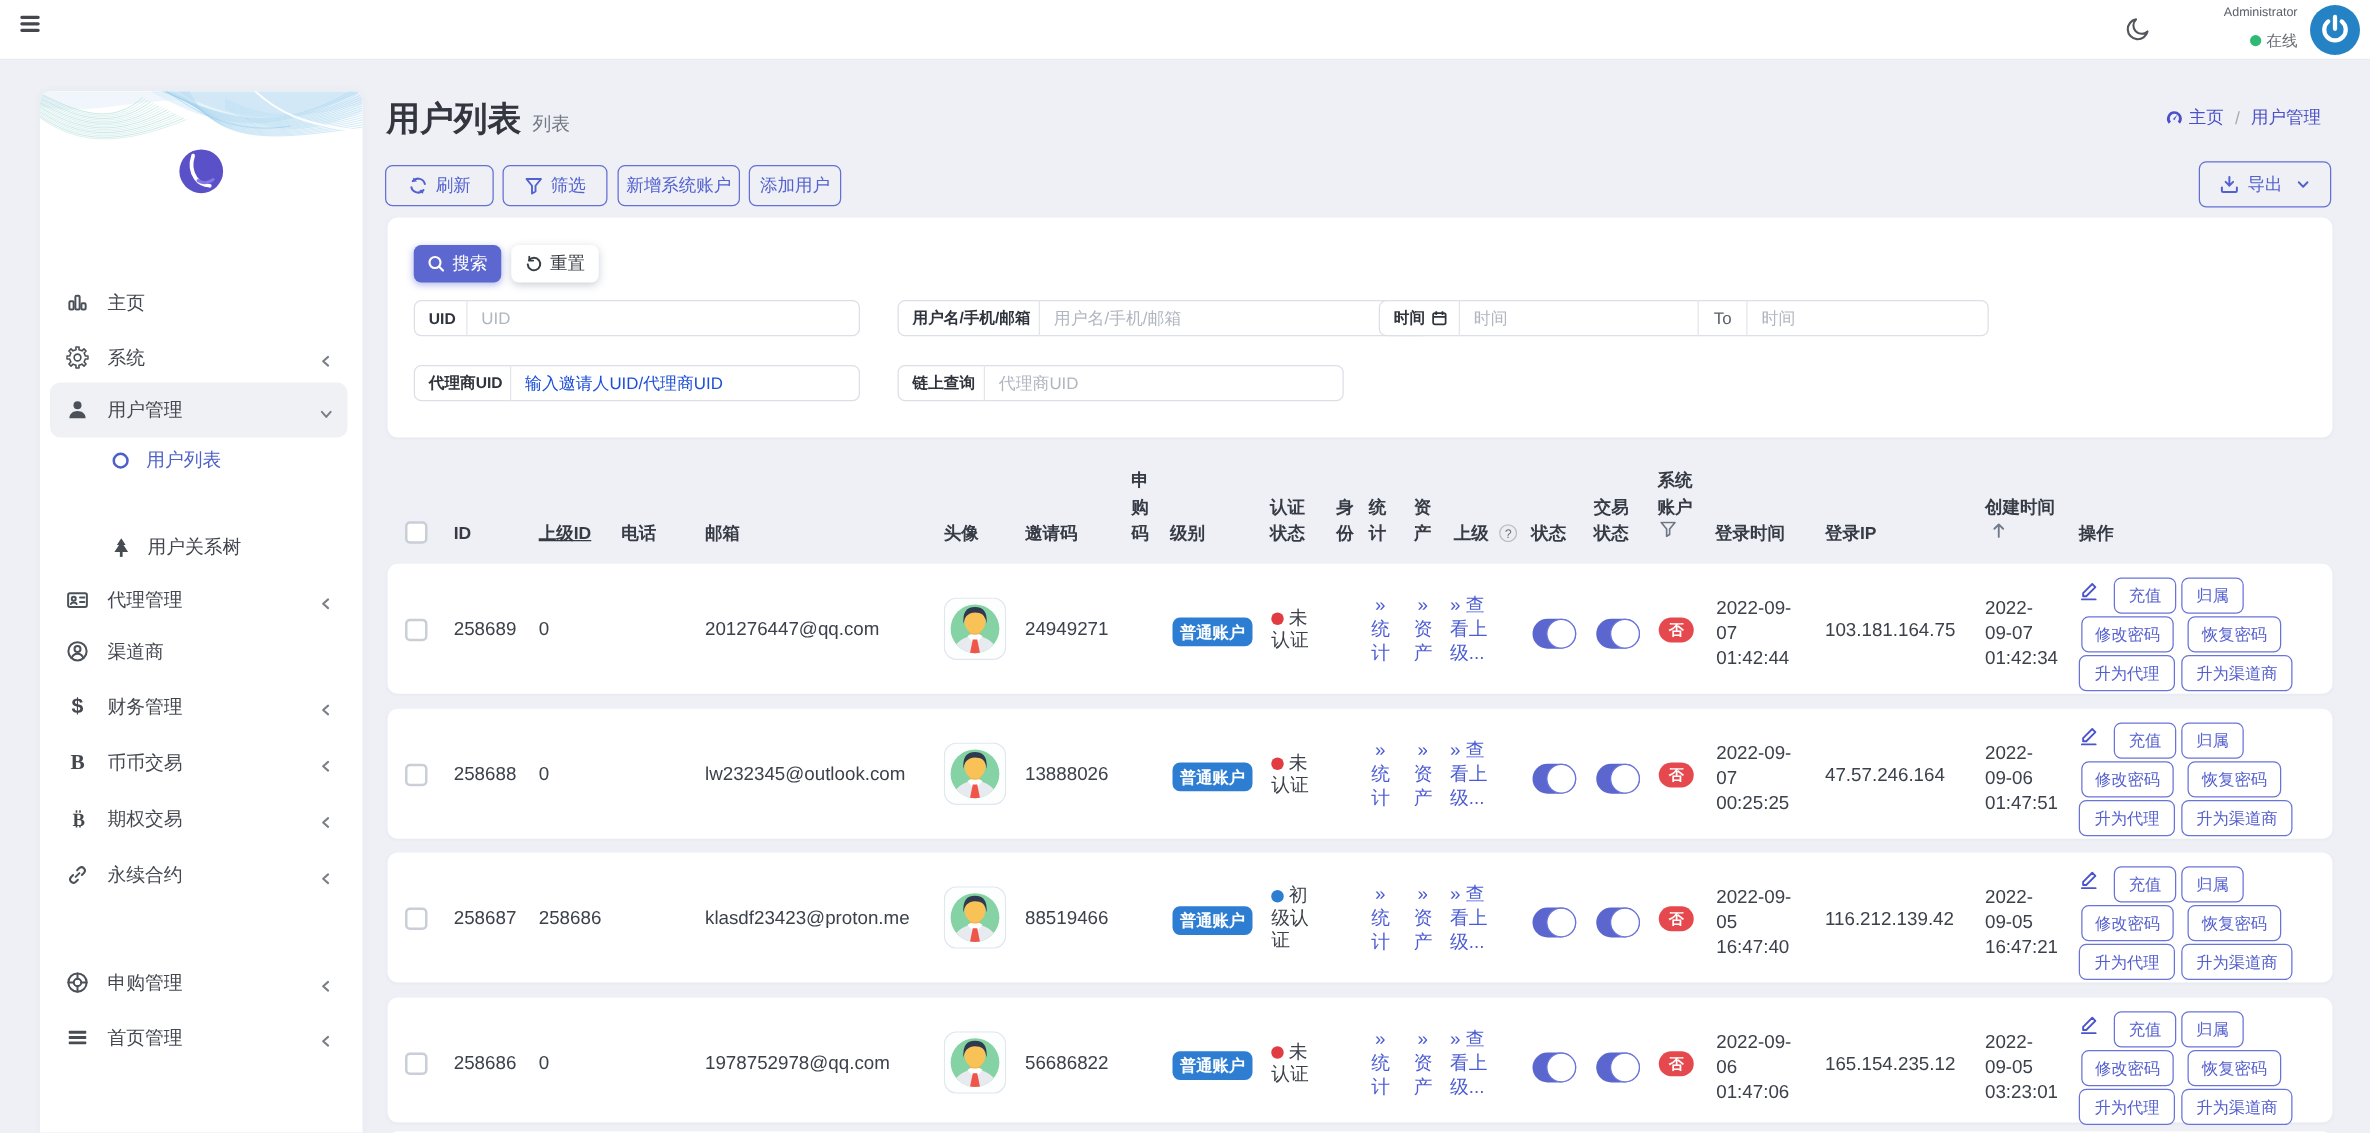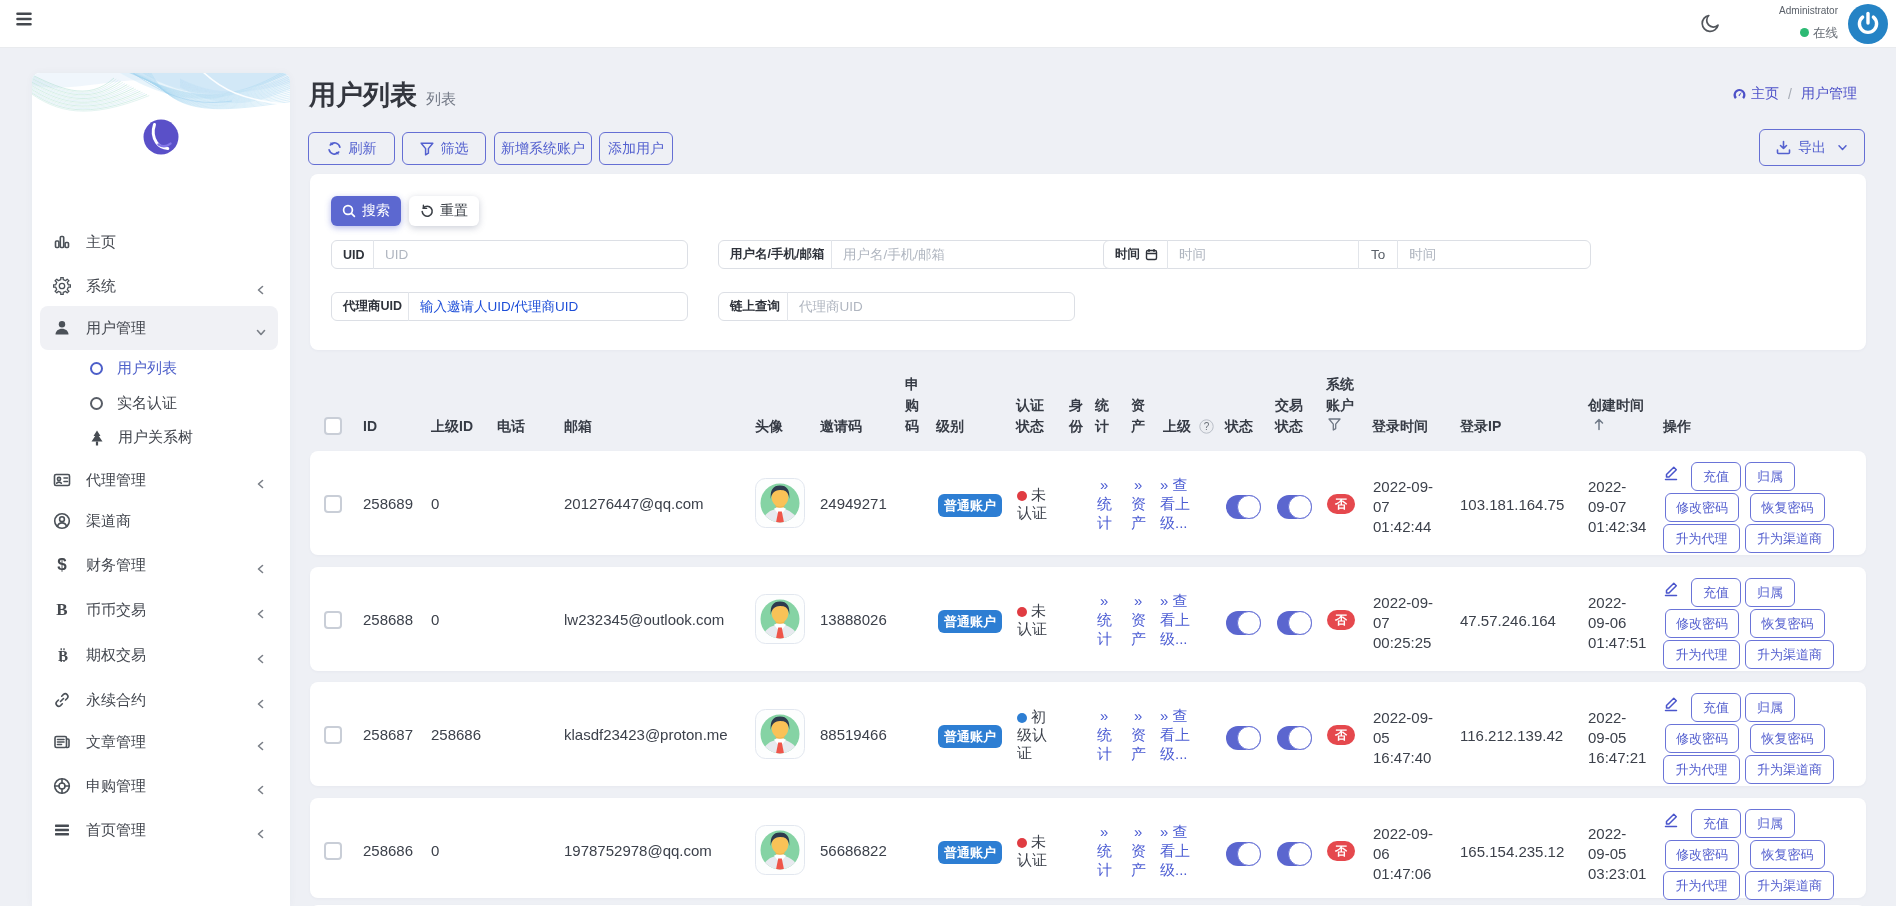--- a/index.html
+++ b/index.html
@@ -213,34 +213,20 @@
             <path d="M8.7 5.2l1.8-1.8a2.7 2.7 0 0 1 3.8 3.8l-1.8 1.8"></path>
             <path d="M9.3 12.8l-1.8 1.8a2.7 2.7 0 0 1-3.8-3.8l1.8-1.8"></path>
           </g>
         </svg>
       </span>
       <span style="position:relative">永续合约</span>
       <span class="chev"><svg width="10" height="10" viewBox="0 0 10 10" style="">
           <path d="M6.5 1.5 L2.5 5 L6.5 8.5" fill="none" stroke="#7a7f87" stroke-width="1.6" stroke-linecap="round" stroke-linejoin="round"></path>
         </svg></span>
     </div>
-<div class="mi" style="top:647px">
-      <span class="ic" style="position:relative">
-        <svg width="18" height="18" viewBox="0 0 18 18" style="">
-          <g fill="none" stroke="#4b5158" stroke-width="1.6" stroke-linecap="round" stroke-linejoin="round">
-            <rect x="2" y="3.5" width="11.5" height="11" rx="1.5"></rect>
-            <path d="M13.5 6H15a1 1 0 0 1 1 1v6a1.5 1.5 0 0 1-1.5 1.5H13.5M4.5 6.5h6.5M4.5 9h6.5M4.5 11.5h4"></path>
-          </g>
-        </svg>
-      </span>
-      <span style="position:relative">文章管理</span>
-      <span class="chev"><svg width="10" height="10" viewBox="0 0 10 10" style="">
-          <path d="M6.5 1.5 L2.5 5 L6.5 8.5" fill="none" stroke="#7a7f87" stroke-width="1.6" stroke-linecap="round" stroke-linejoin="round"></path>
-        </svg></span>
-    </div>
 <div class="mi" style="top:691px">
       <span class="ic" style="position:relative">
         <svg width="18" height="18" viewBox="0 0 18 18" style="">
           <g fill="none" stroke="#4b5158" stroke-width="1.6" stroke-linecap="round" stroke-linejoin="round">
             <circle cx="9" cy="9" r="7.3"></circle>
             <circle cx="9" cy="9" r="3"></circle>
             <path d="M9 1.7V6M9 12v4.3M1.7 9H6M12 9h4.3"></path>
           </g>
         </svg>
       </span>
@@ -260,24 +246,20 @@
         </svg>
       </span>
       <span style="position:relative">首页管理</span>
       <span class="chev"><svg width="10" height="10" viewBox="0 0 10 10" style="">
           <path d="M6.5 1.5 L2.5 5 L6.5 8.5" fill="none" stroke="#7a7f87" stroke-width="1.6" stroke-linecap="round" stroke-linejoin="round"></path>
         </svg></span>
     </div>
 <div class="sub" style="top:278px;color:#4d5fc9">
       <span class="dot" style="border-color:#4d5fc9"></span>
       <span>用户列表</span>
-    </div>
-<div class="sub" style="top:313px;">
-      <span class="dot" style=""></span>
-      <span>实名认证</span>
     </div>
 <div class="sub" style="top:347px">
       <span style="margin-left:56px;margin-right:12px;display:flex">
         <svg width="18" height="18" viewBox="0 0 18 18" style="">
           <g fill="#474c53">
             <path d="M9 1.5 L12.5 7 H10.8 L14.5 12.5 H3.5 L7.2 7 H5.5 Z"></path>
             <rect x="7.9" y="12.5" width="2.2" height="4"></rect>
           </g>
         </svg>
       </span>
@@ -375,21 +357,21 @@
     <div style="width:1px;height:29px;background:#e2e5ea"></div>
     <div style="padding-left:11px;font-size:13.5px;color:#1d4ed8;white-space:nowrap">输入邀请人UID/代理商UID</div>
   </div>
 <div class="abs" style="left:718px;top:292px;width:357px;height:29px;background:#fff;border:1px solid #dcdfe5;border-radius:6px;display:flex;align-items:center">
     <div style="width:68px;padding-left:11px;font-size:12.5px;font-weight:700;color:#2f333b;white-space:nowrap;display:flex;align-items:center;gap:4px">链上查询</div>
     <div style="width:1px;height:29px;background:#e2e5ea"></div>
     <div style="padding-left:11px;font-size:13.5px;color:#b0b6c0;white-space:nowrap">代理商UID</div>
   </div>
 <div class="cbx" style="left:324px;top:417px"></div>
 <div class="hdr" style="left:363px;top:416px;">ID</div>
-<div class="hdr" style="left:431px;top:416px;">上级ID</div>
+<div class="hdr" style="left:431px;top:416px;text-decoration:underline;">上级ID</div>
 <div class="hdr" style="left:497px;top:416px;">电话</div>
 <div class="hdr" style="left:564px;top:416px;">邮箱</div>
 <div class="hdr" style="left:755px;top:416px;">头像</div>
 <div class="hdr" style="left:820px;top:416px;">邀请码</div>
 <div class="hdr" style="left:905px;top:374px;">申
 购
 码</div>
 <div class="hdr" style="left:936px;top:416px;">级别</div>
 <div class="hdr" style="left:1016px;top:395px;">认证
 状态</div>

